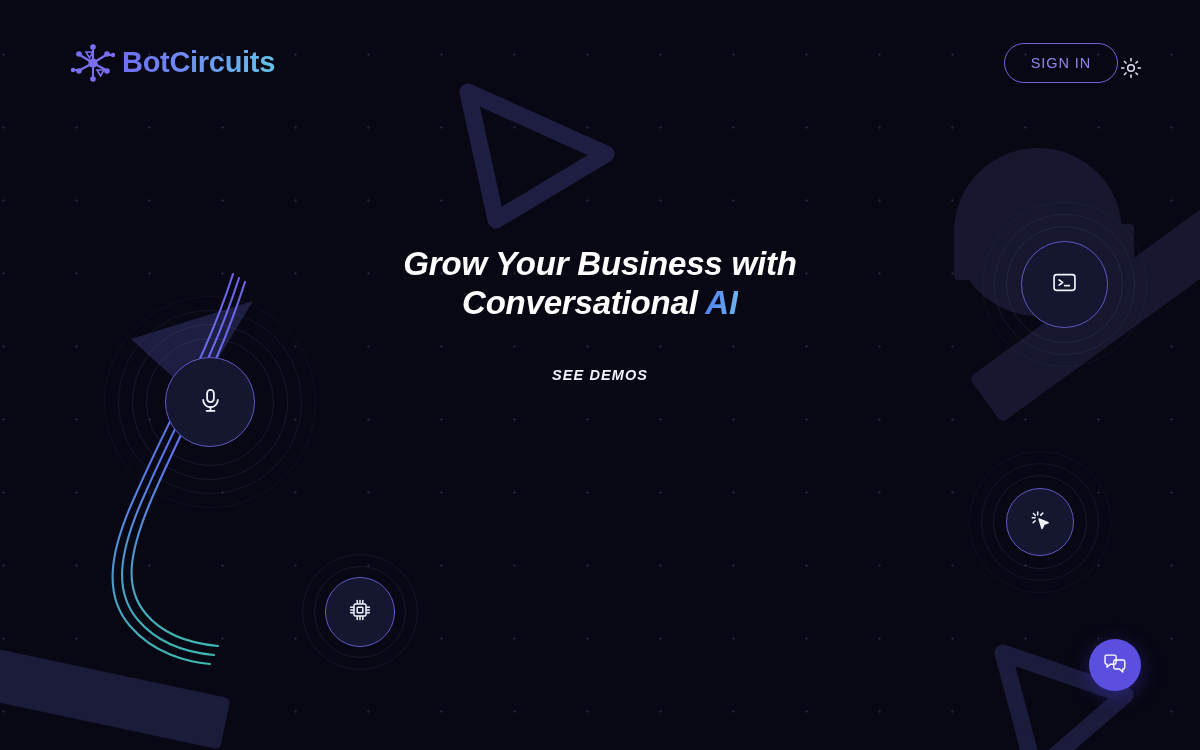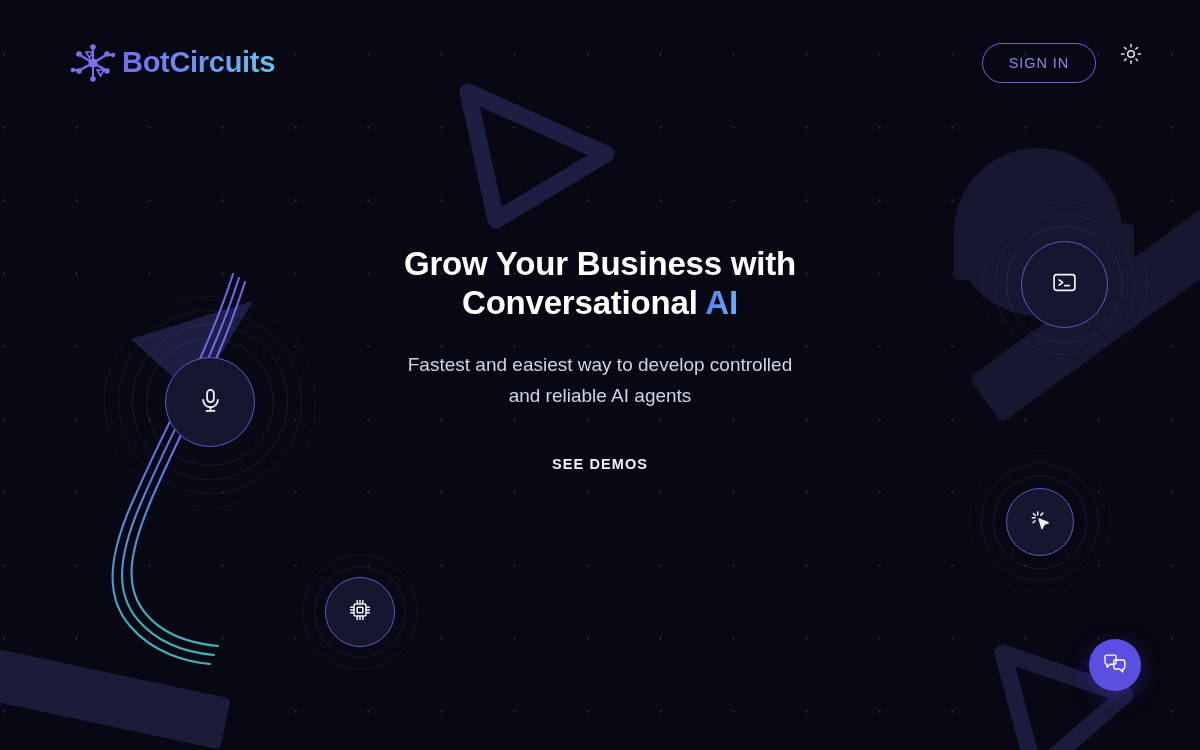--- a/index.html
+++ b/index.html
@@ -68,40 +68,40 @@
     background:linear-gradient(100deg,#6f6df0 0%,#6f8df5 42%,#63c4e8 100%);
     -webkit-background-clip:text; background-clip:text; color:transparent;
   }
   nav { display:flex; align-items:center; gap:34px; margin-left:72px; }
   .nav-link {
     font-size:14.5px; letter-spacing:0.8px; color:#dfe2ee;
     text-decoration:none; cursor:pointer; white-space:nowrap;
   }
   .header-right {
     margin-left:auto; margin-right:56px;
-    display:flex; align-items:flex-start; gap:22px;
+    display:flex; align-items:flex-end; 
   }
   .signin-btn {
     border:1.4px solid #6e64d8; border-radius:22px;
     padding:11px 26px; background:transparent;
     color:#8d86ef; font-size:14.5px; letter-spacing:0.9px;
     font-family:inherit; cursor:pointer; white-space:nowrap;
   }
   .theme-toggle {
     width:26px; height:26px; background:none; border:none;
     cursor:pointer; display:flex; align-items:center; justify-content:center;
   }
 
   
   .hero {
     position:absolute; left:0; top:0; width:1200px; height:750px;
     display:flex; flex-direction:column; align-items:center;
     padding-top:244px; z-index:20; pointer-events:none;
   }
-  .hero > * { pointer-events:auto; }
+  .hero > * { pointer-events:auto;font-style:italic; }
   .headline {
     font-size:33px; font-weight:bold; line-height:1.19;
     text-align:center; color:#ffffff; letter-spacing:-0.2px;
     max-width:420px;
   }
   .headline .accent {
     background:linear-gradient(95deg,#4f7ff0 0%,#6fb4ee 100%);
     -webkit-background-clip:text; background-clip:text; color:transparent;
   }
   .subhead {
@@ -316,21 +316,20 @@
     </svg>
   </span>
 </div>
 
 <div class="hero">
   <h1 class="headline">
     <span>Grow Your Business with</span><br>
     <span>Conversational </span><span class="accent">AI</span>
   </h1>
 
-  <p class="subhead">Fastest and easiest way to develop controlled and reliable AI agents</p>
 
 
   <button class="see-demos">SEE DEMOS</button>
 </div>
 
 <button class="chat-widget">
   <span>
     <svg viewBox="0 0 28 26" width="26" height="24" fill="none" stroke="#ffffff" stroke-width="1.5" stroke-linejoin="round" stroke-linecap="round">
       <path d="M3.2 5.2 a1.8 1.8 0 0 1 1.8-1.8 h8.4 a1.8 1.8 0 0 1 1.8 1.8 v6.2 a1.8 1.8 0 0 1 -1.8 1.8 h-4.6 L5.4 16.6 v-3.4 h-0.4 a1.8 1.8 0 0 1 -1.8 -1.8 Z"></path>
       <path d="M12.6 10.4 a1.8 1.8 0 0 1 1.8 -1.8 h8.4 a1.8 1.8 0 0 1 1.8 1.8 v6.2 a1.8 1.8 0 0 1 -1.8 1.8 h-0.4 v3.4 l-3.4 -3.4 h-4.6 a1.8 1.8 0 0 1 -1.8 -1.8 Z"></path>

